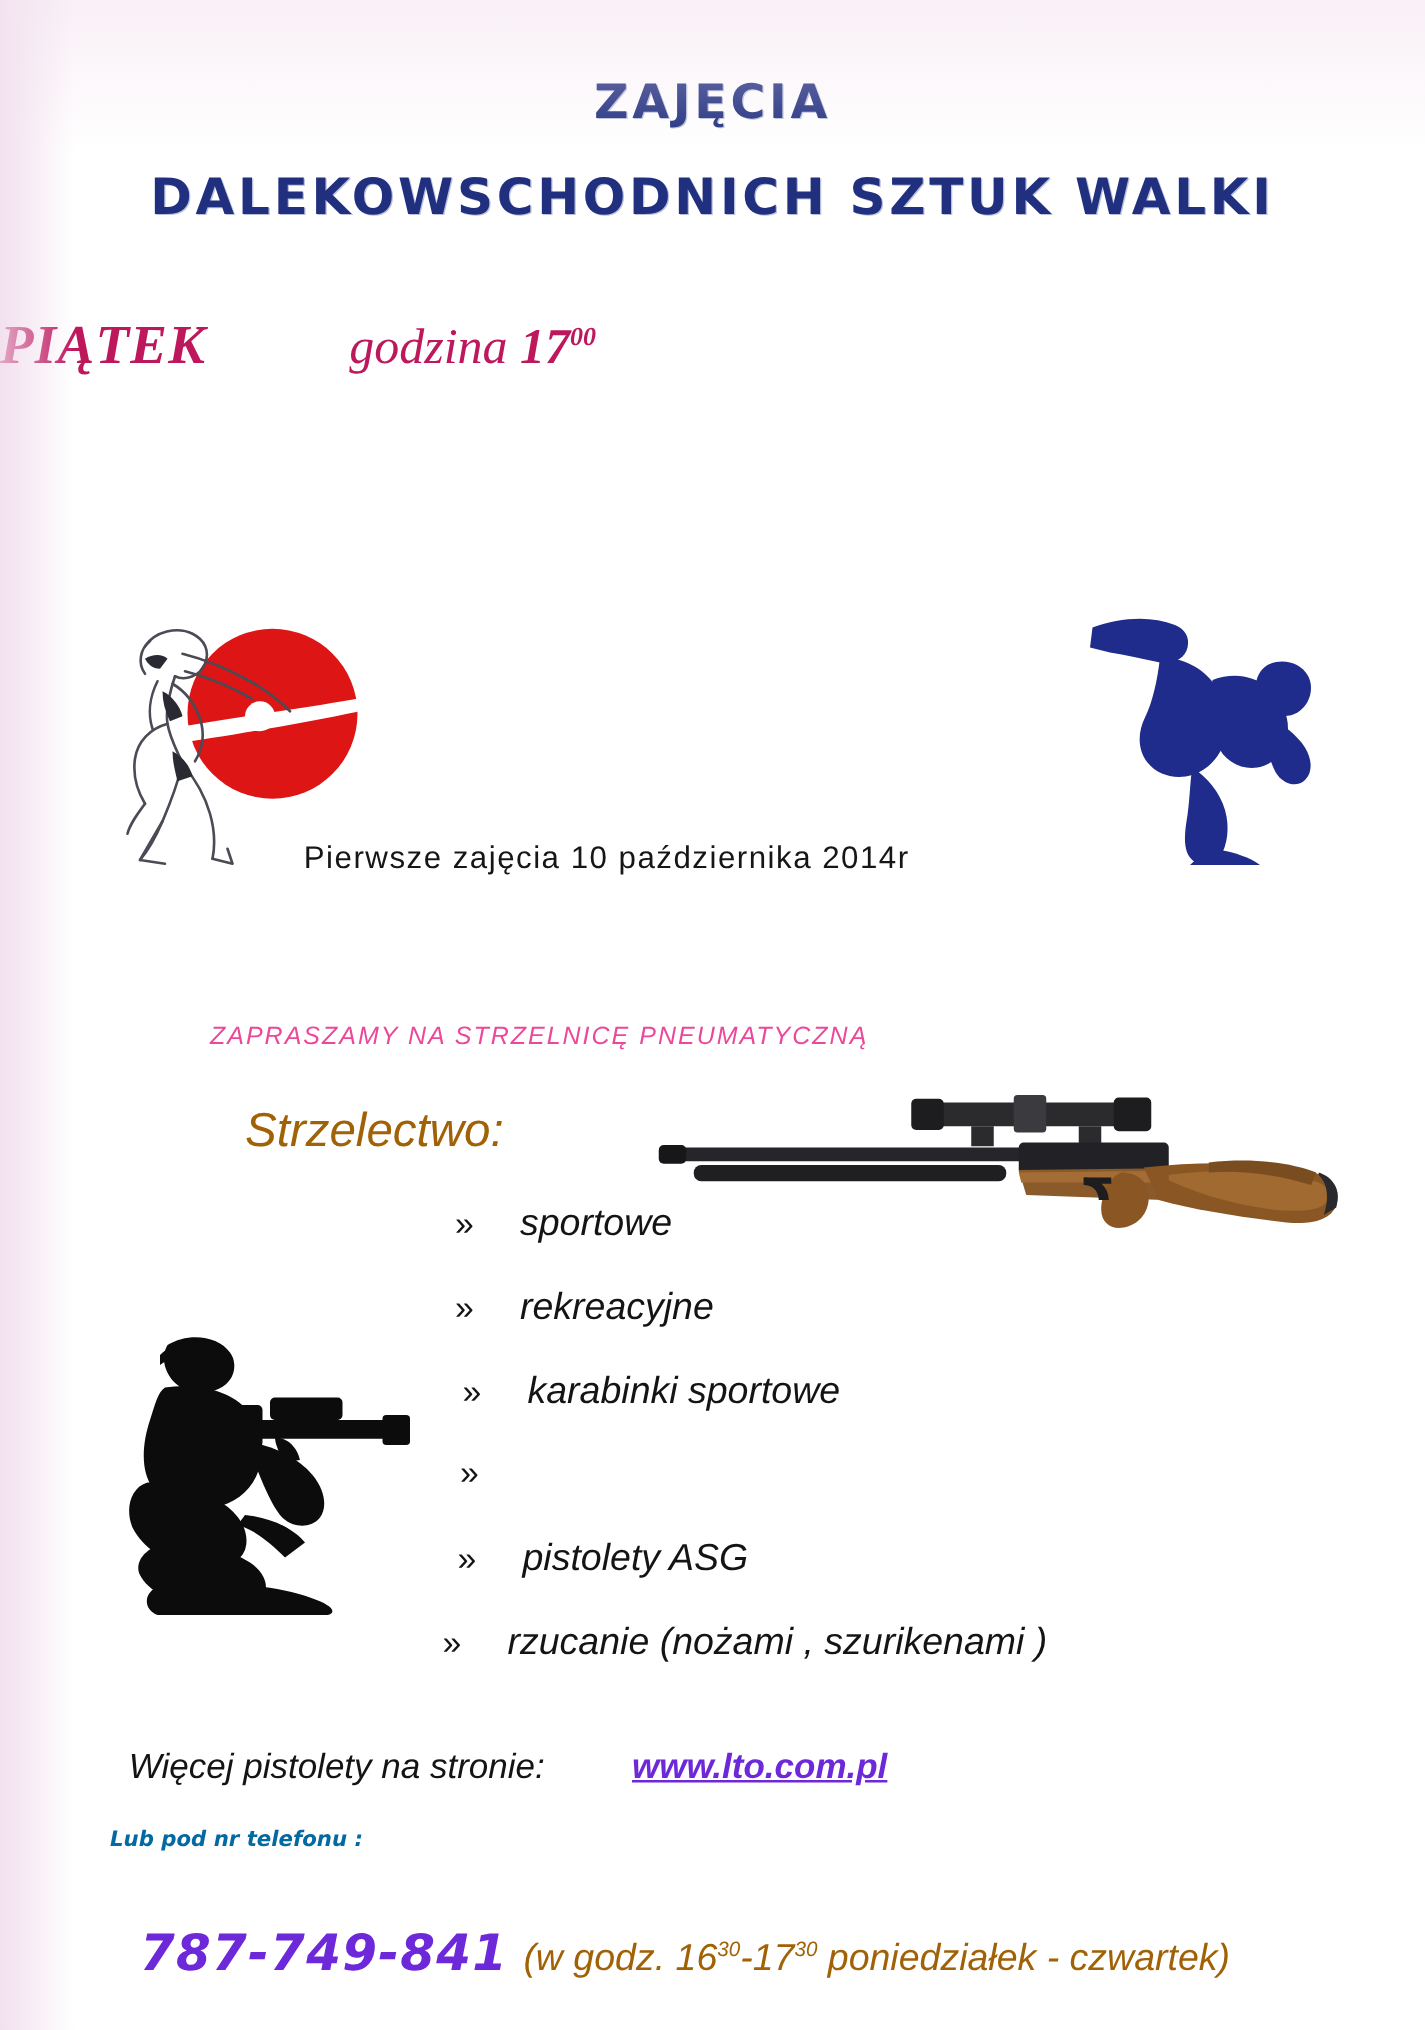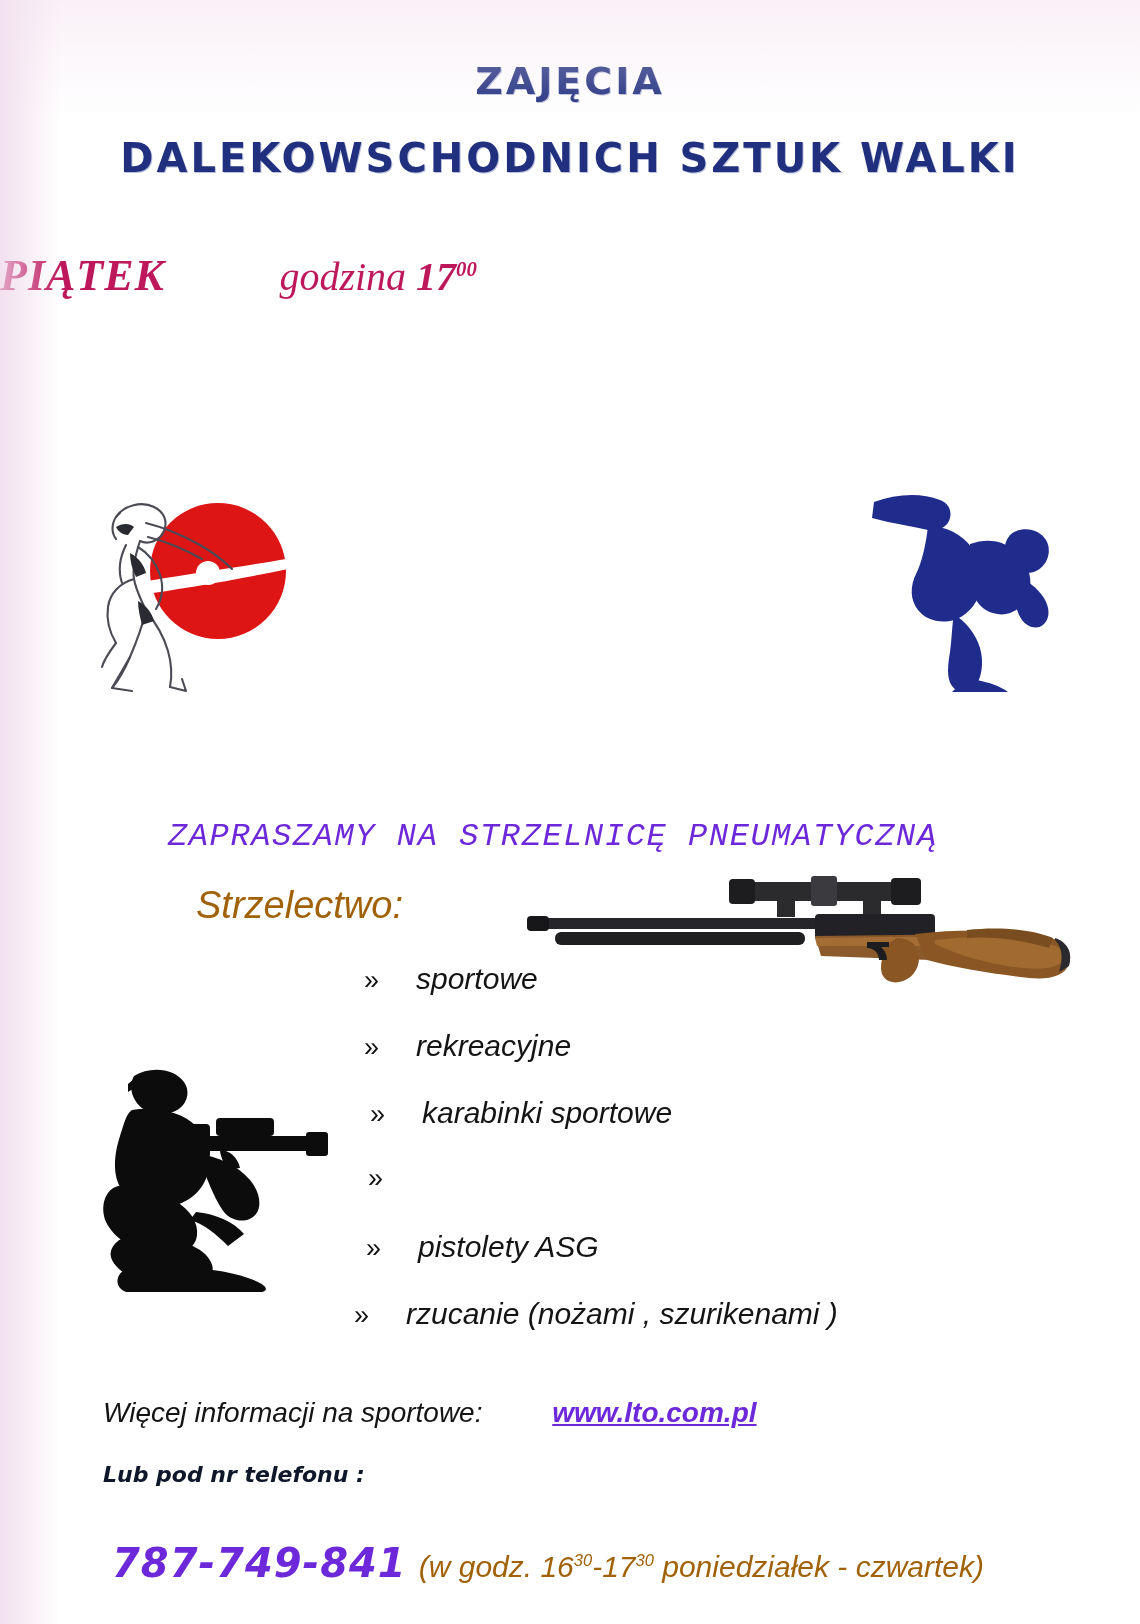--- a/index.html
+++ b/index.html
@@ -119,25 +119,25 @@
     letter-spacing: 1.2px;
     color: #161616;
     white-space: nowrap;
   }
 
   
   .shooting-heading {
     position: absolute;
     left: 168px;
     top: 818px;
-    font-family: Liberation Mono, monospace;
-    font-style: italic;
-    font-size: 32px;
+    font-family: Liberation Sans, sans-serif;
+    font-style: italic;
+    font-size: 20px;
     letter-spacing: 1.6px;
-    color: #6d28d9;
+    color: #ec4899;
     white-space: nowrap;
   }
 
   .shooting-subtitle {
     position: absolute;
     left: 196px;
     top: 884px;
     font-family: "Liberation Sans", sans-serif;
     font-style: italic;
     font-size: 38px;
@@ -187,27 +187,27 @@
   }
   .site-link {
     color: #6d28d9;
     text-decoration: underline;
     font-weight: bold;
     font-style: italic;
     margin-left: 62px;
   }
   .phone-label {
     position: absolute;
-    left: 103px;
+    left: 88px;
     top: 1462px;
     font-family: "DejaVu Sans", sans-serif;
     font-style: italic;
     font-weight: bold;
-    font-size: 22px;
-    color: #0f172a;
+    font-size: 17px;
+    color: #0369a1;
     white-space: nowrap;
   }
   .phone-row {
     position: absolute;
     left: 112px;
     top: 1540px;
     white-space: nowrap;
   }
   .phone-number {
     font-family: "DejaVu Sans", sans-serif;
@@ -326,20 +326,21 @@
         <path d="M150 92 C162 96 174 104 182 116 C188 126 188 136 182 142 C176 148 166 146 160 138 C154 130 150 112 150 92 Z"></path>
 
         <path d="M92 132 C104 140 114 152 118 166 C122 180 120 194 114 204 C108 212 96 212 90 204 C84 196 86 182 88 170 C90 156 90 142 92 132 Z"></path>
         <path d="M114 198 C126 200 138 204 146 210 L90 210 C96 204 104 200 114 198 Z"></path>
 
         <path d="M96 108 C110 104 124 104 136 108 L134 120 C122 116 108 116 96 120 Z"></path>
       </g>
     </svg>
   </div>
 
+  <div class="first-class">Pierwsze  zajęcia 10  października  2014r</div>
 
   <div class="shooting-heading">ZAPRASZAMY  NA  STRZELNICĘ  PNEUMATYCZNĄ</div>
   <div class="shooting-subtitle">Strzelectwo:</div>
 
   <div class="rifle-photo">
     <svg viewBox="0 0 562 112" width="562" height="112" aria-hidden="true">
 
       <g>
         <rect x="228" y="6" width="160" height="19" rx="6" fill="#2b2b2e"></rect>
         <rect x="214" y="3" width="26" height="25" rx="4" fill="#1d1d20"></rect>
@@ -422,21 +423,21 @@
         <path d="M70 172 C92 172 114 178 130 188 C142 196 146 208 140 216 C132 226 110 228 88 224 C66 220 48 210 42 198 C36 186 50 172 70 172 Z"></path>
 
         <path d="M60 206 C100 202 150 206 178 216 C196 222 200 228 192 230 L56 230 C44 226 44 210 60 206 Z"></path>
 
         <path d="M126 150 C146 152 164 160 174 172 L158 184 C146 172 134 162 120 158 Z"></path>
       </g>
     </svg>
   </div>
 
   <div class="more-info">
-    <span>Więcej informacji  na sportowe:</span>
+    <span>Więcej pistolety  na stronie:</span>
     <a class="site-link" href="#">www.lto.com.pl</a>
   </div>
 
   <div class="phone-label">Lub pod nr telefonu :</div>
 
   <div class="phone-row">
     <span class="phone-number">787-749-841</span><span class="phone-hours"><span>(w godz. </span><span>16</span><span class="sup">30</span><span>-</span><span>17</span><span class="sup">30</span><span> poniedziałek -  czwartek)</span></span>
   </div>
 
 </div>

